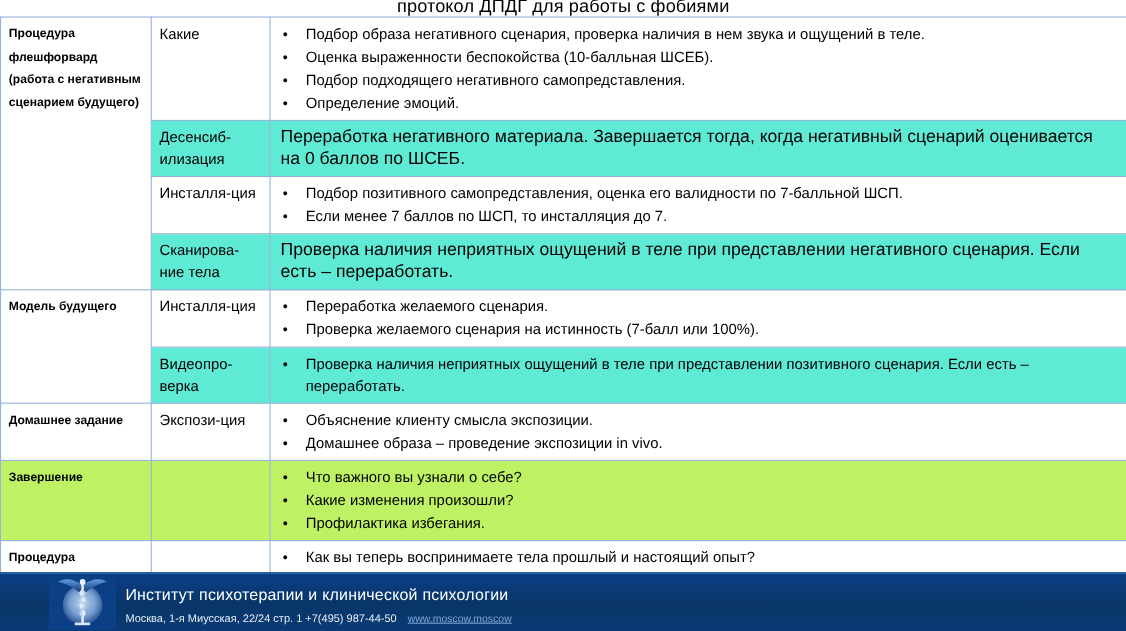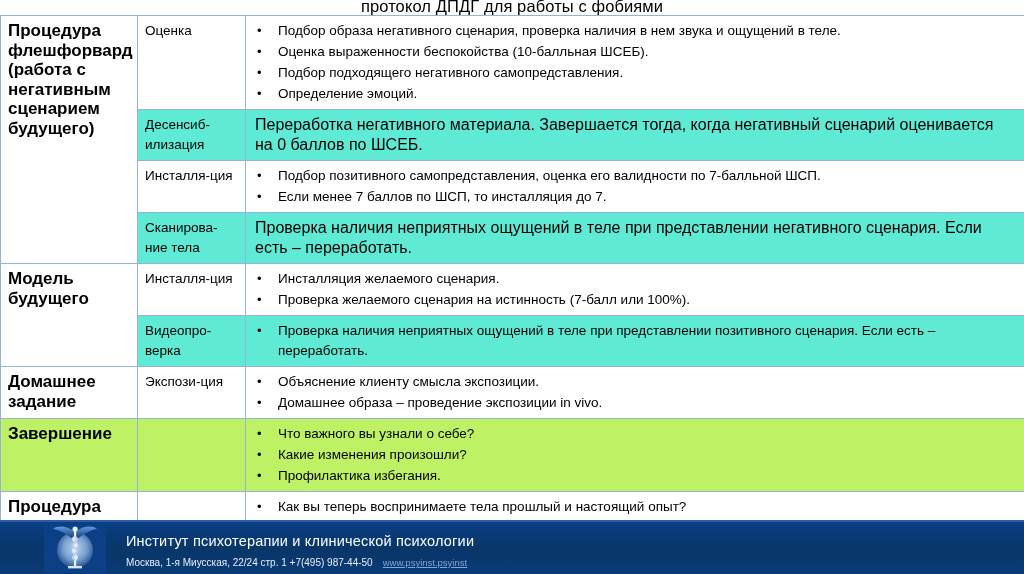--- a/index.html
+++ b/index.html
@@ -61,21 +61,21 @@
 
   .col-stage  { width: 137px; }
   .col-phase  { width: 108px; }
   .col-detail { width: 779px; }
 
   .cell-inner {
     padding: 5px 7px 5px 7px;
   }
   .stage-text {
     font-weight: bold;
-    font-size: 17px;
+    font-size: 11px;
     line-height: 19.5px;
     color: #000000;
   }
   .phase-text {
     font-size: 13.5px;
     line-height: 19.5px;
     color: #000000;
     word-break: break-word;
   }
   .detail-plain {
@@ -133,21 +133,21 @@
   .footer-logo {
     position: absolute;
     left: 44px;
     top: 523px;
     width: 62px;
     height: 50px;
     overflow: hidden;
   }
   .footer-textblock {
     position: absolute;
-    left: 126px;
+    left: 114px;
     top: 532px;
     width: 640px;
   }
   .inst-name {
     color: #ffffff;
     font-size: 14.5px;
     line-height: 18px;
     letter-spacing: 0.2px;
     white-space: nowrap;
   }
@@ -184,21 +184,21 @@
   <tbody>
 
     <tr>
       <td class="stage-cell" rowspan="4">
         <div class="cell-inner">
           <span class="stage-text">Процедура флешфорвард (работа с негативным сценарием будущего)</span>
         </div>
       </td>
       <td>
         <div class="cell-inner">
-          <span class="phase-text">Оценка</span>
+          <span class="phase-text">Какие</span>
         </div>
       </td>
       <td>
         <ul class="detail-list">
           <li><span class="bullet">•</span><span>Подбор образа негативного сценария, проверка наличия в нем звука и ощущений в теле.</span></li>
           <li><span class="bullet">•</span><span>Оценка выраженности беспокойства (10-балльная ШСЕБ).</span></li>
           <li><span class="bullet">•</span><span>Подбор подходящего негативного самопредставления.</span></li>
           <li><span class="bullet">•</span><span>Определение эмоций.</span></li>
         </ul>
       </td>
@@ -246,21 +246,21 @@
           <span class="stage-text">Модель будущего</span>
         </div>
       </td>
       <td>
         <div class="cell-inner">
           <span class="phase-text">Инсталля-ция</span>
         </div>
       </td>
       <td>
         <ul class="detail-list">
-          <li><span class="bullet">•</span><span>Инсталляция желаемого сценария.</span></li>
+          <li><span class="bullet">•</span><span>Переработка желаемого сценария.</span></li>
           <li><span class="bullet">•</span><span>Проверка желаемого сценария на истинность (7-балл или 100%).</span></li>
         </ul>
       </td>
     </tr>
 
     <tr>
       <td class="shaded-cell">
         <div class="cell-inner">
           <span class="phase-text">Видеопро-верка</span>
         </div>
@@ -357,15 +357,15 @@
     <circle cx="31.1" cy="6" r="2.6" fill="#e9f1fb"></circle>
     <path d="M31 14 C24 17 38 21 31 25 C24 29 38 33 31 37" stroke="#dbe8f8" stroke-width="2" fill="none"></path>
     <path d="M31 14 C38 17 24 21 31 25 C38 29 24 33 31 37" stroke="#b9d0ec" stroke-width="2" fill="none"></path>
     <rect x="24" y="43" width="14" height="2.4" fill="#d8e6f7"></rect>
   </svg>
 </div>
 
 <div class="footer-textblock">
   <div class="inst-name">Институт психотерапии и клинической психологии</div>
   <div class="inst-addr-line">
-    <span class="inst-addr">Москва, 1-я Миусская, 22/24 стр. 1 +7(495) 987-44-50</span><span class="inst-url">www.psyinst.psyinst</span>
+    <span class="inst-addr">Москва, 1-я Миусская, 22/24 стр. 1 +7(495) 987-44-50</span><span class="inst-url">www.moscow.moscow</span>
   </div>
 </div>
 
 </body></html>

